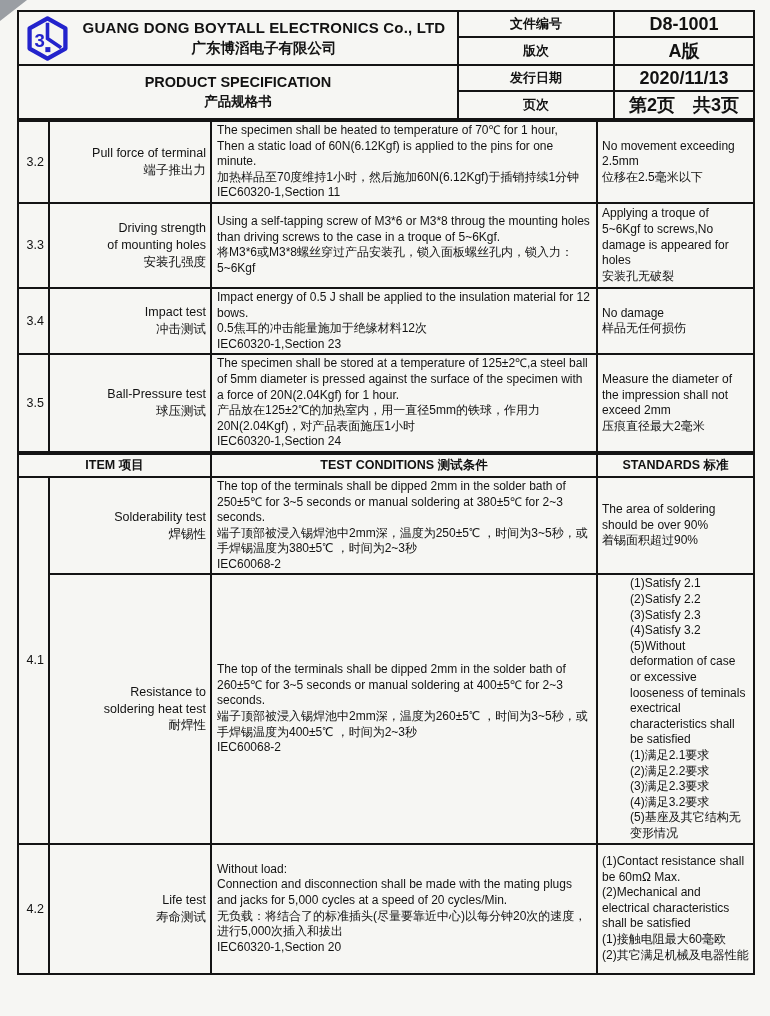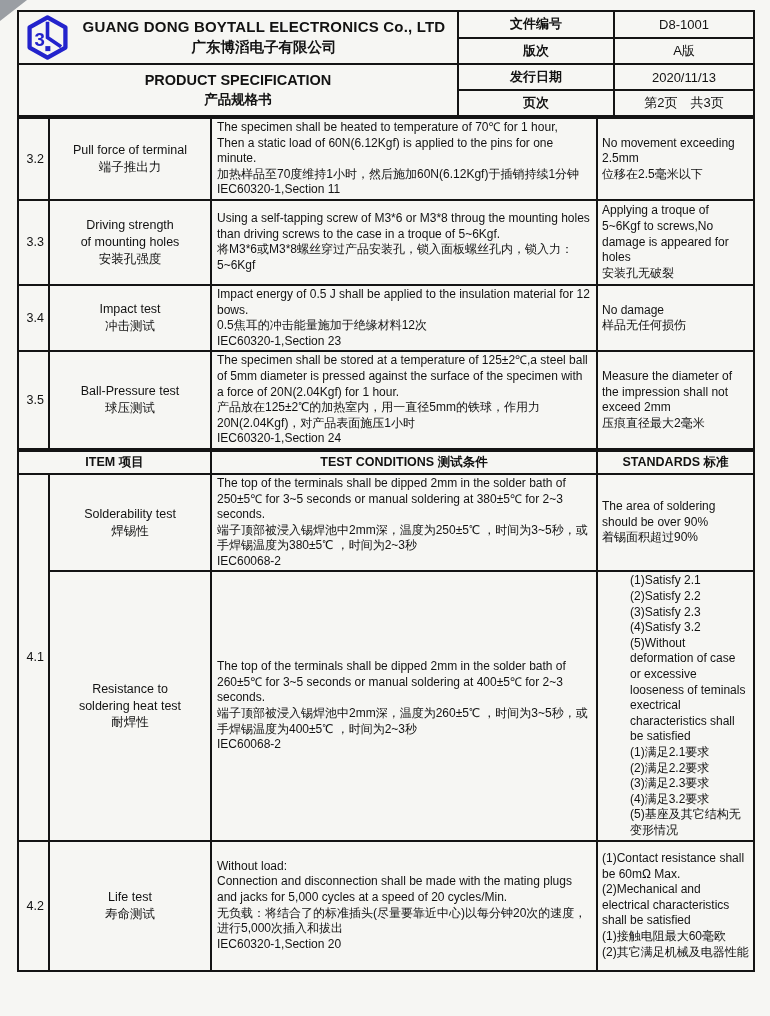--- a/index.html
+++ b/index.html
@@ -25,25 +25,25 @@
   .hdr td { text-align:center; }
   .company-cell { padding:2px 6px; }
   .company-inner { display:flex; align-items:center; gap:8px; }
   .logo-box { flex:0 0 44px; display:flex; justify-content:center; }
   .company-text { flex:1; text-align:center; }
   .company-en { font-size:15px; font-weight:bold; letter-spacing:.2px; }
   .company-cn { font-size:14.5px; font-weight:bold; margin-top:3px; }
   .doc-title-en { font-size:14.5px; font-weight:bold; }
   .doc-title-cn { font-size:13.5px; font-weight:bold; margin-top:3px; }
   .fld-label { font-size:13px; font-weight:bold; }
-  .fld-value { font-size:13px; font-weight:normal;border-radius:13px; }
+  .fld-value { font-size:18px; font-weight:bold;border-radius:13px; }
 
   
   .num-cell  { text-align:right; font-size:12.5px; }
-  .item-cell { text-align:center; font-size:12.5px; white-space:pre-line; line-height:1.35; }
+  .item-cell { text-align:right; font-size:12.5px; white-space:pre-line; line-height:1.35; }
   .cond-cell { font-size:12px; line-height:1.3; white-space:pre-line; vertical-align:top; padding:1px 5px; }
   .std-cell  { font-size:12px; line-height:1.3; white-space:pre-line; padding:1px 4px; }
   .v-top    { vertical-align:top;padding-left:32px; }
   .v-mid    { vertical-align:middle; }
 
   .sec-heading {
     border:2px solid #141414; margin-top:4px; margin-bottom:4px;
     height:31px; display:flex; align-items:center;
     font-size:13.5px; font-weight:bold; padding-left:8px;
     letter-spacing:.2px;

